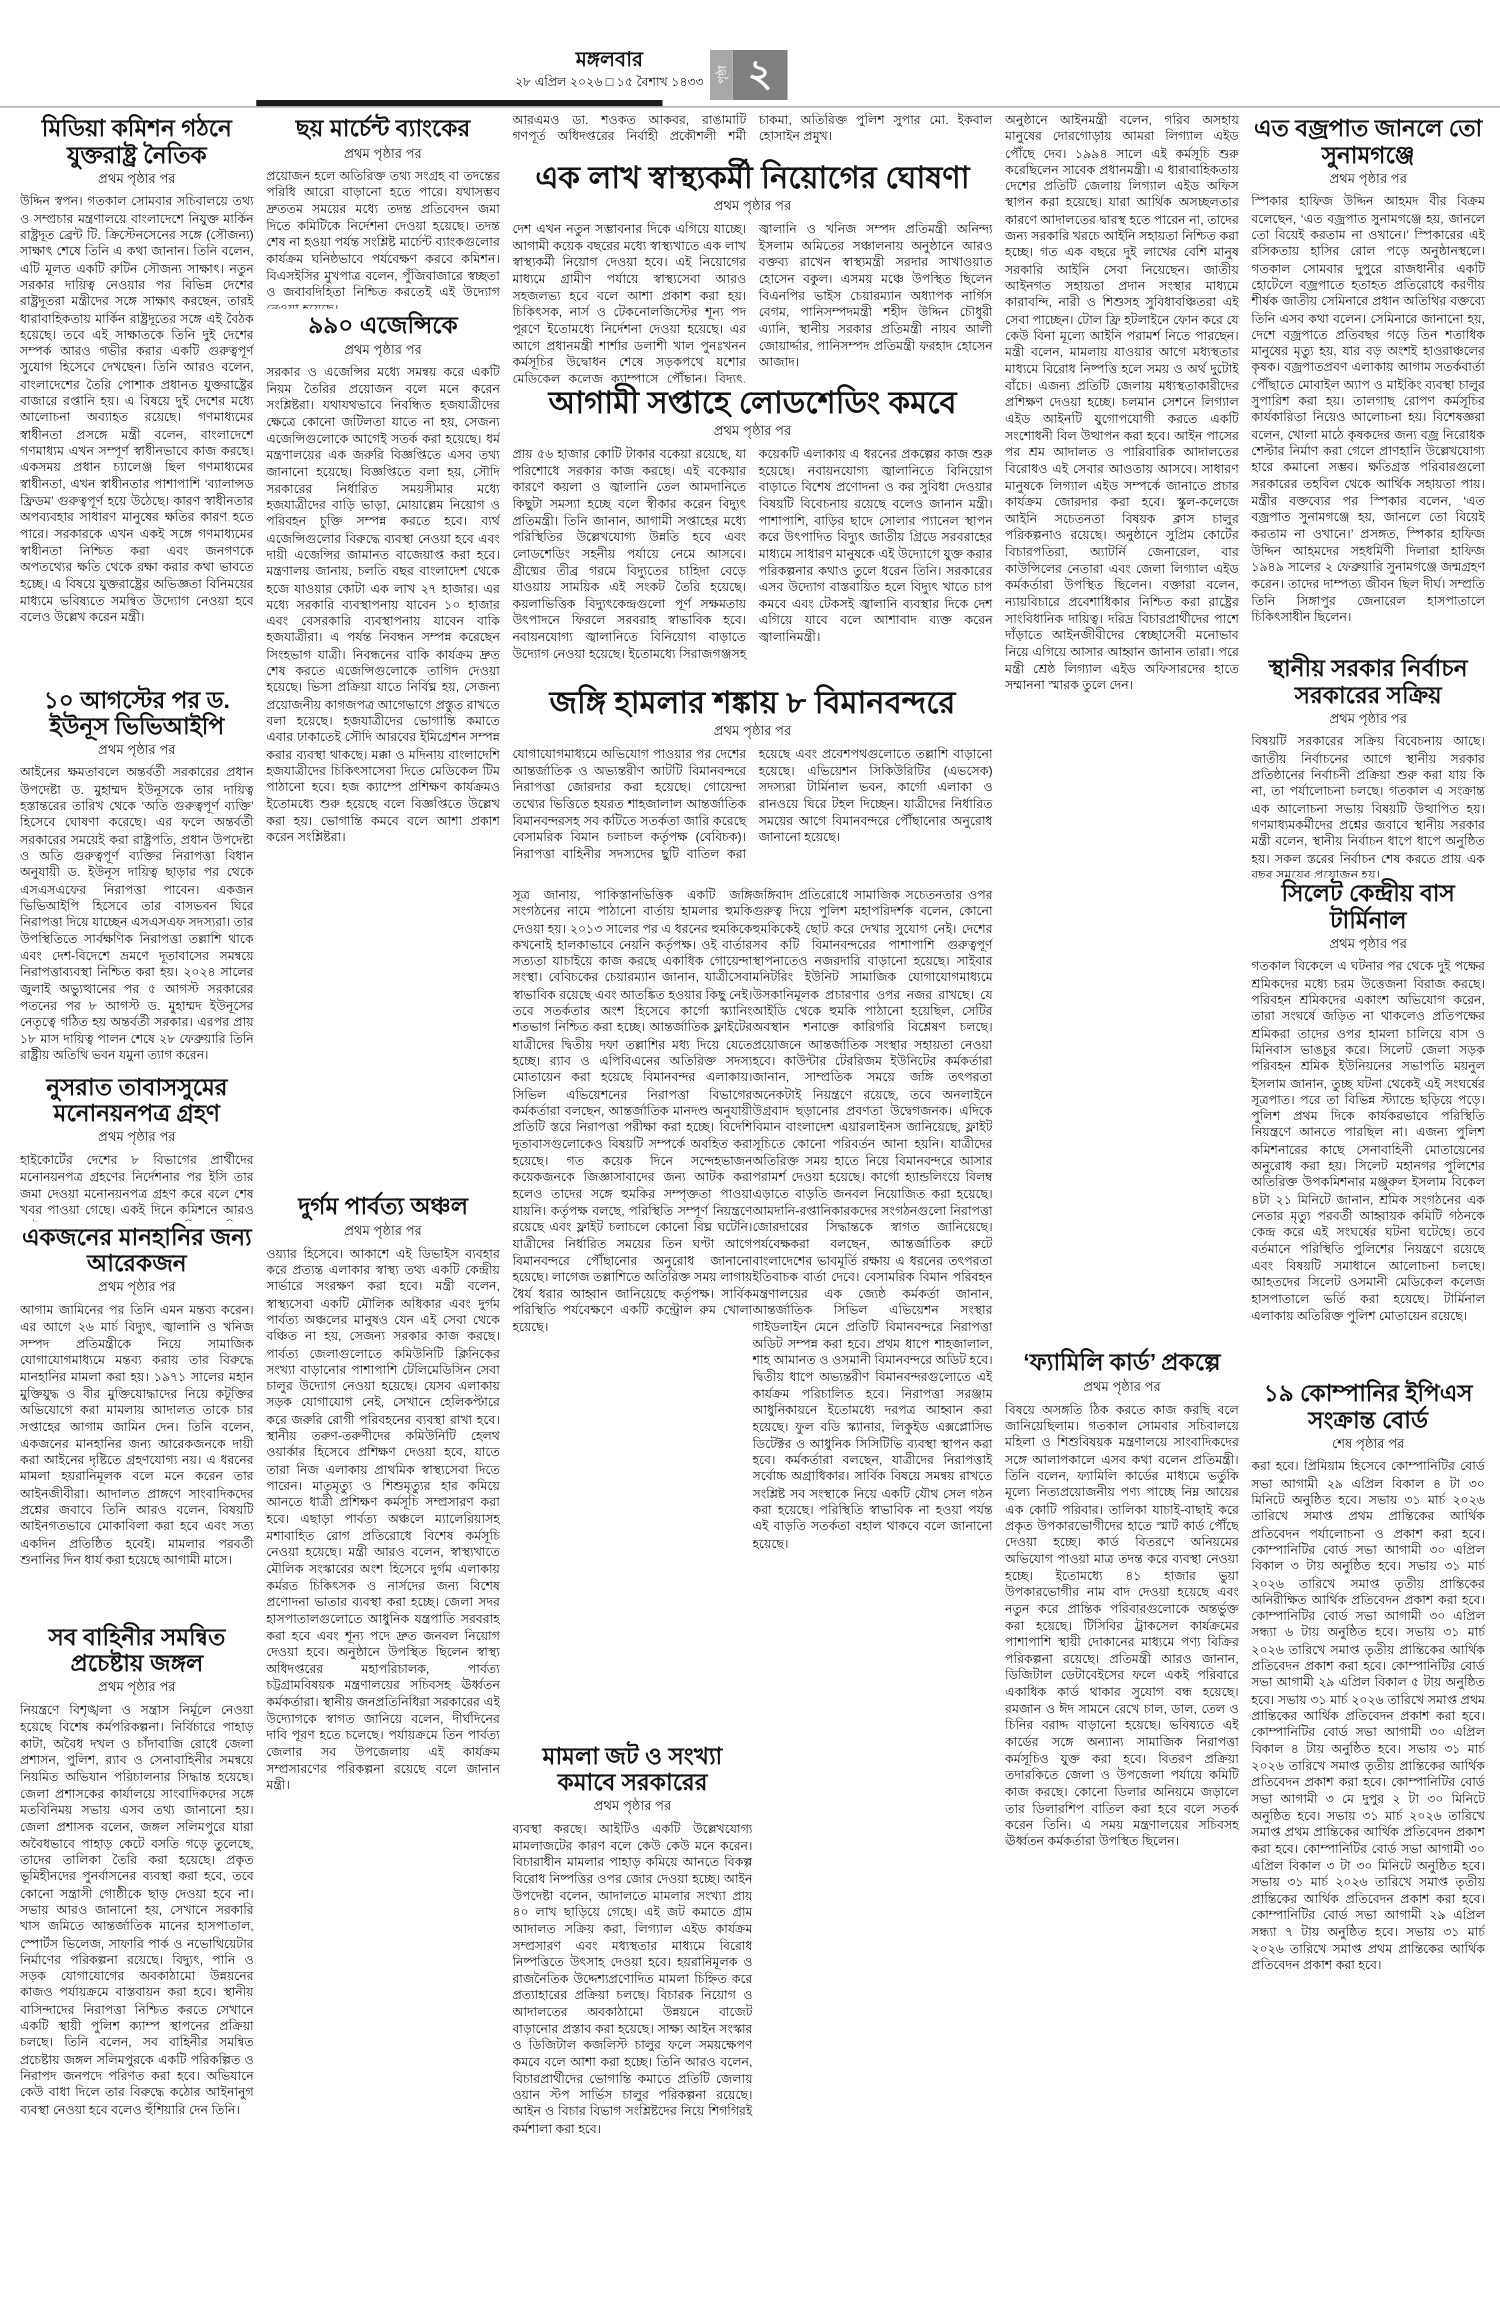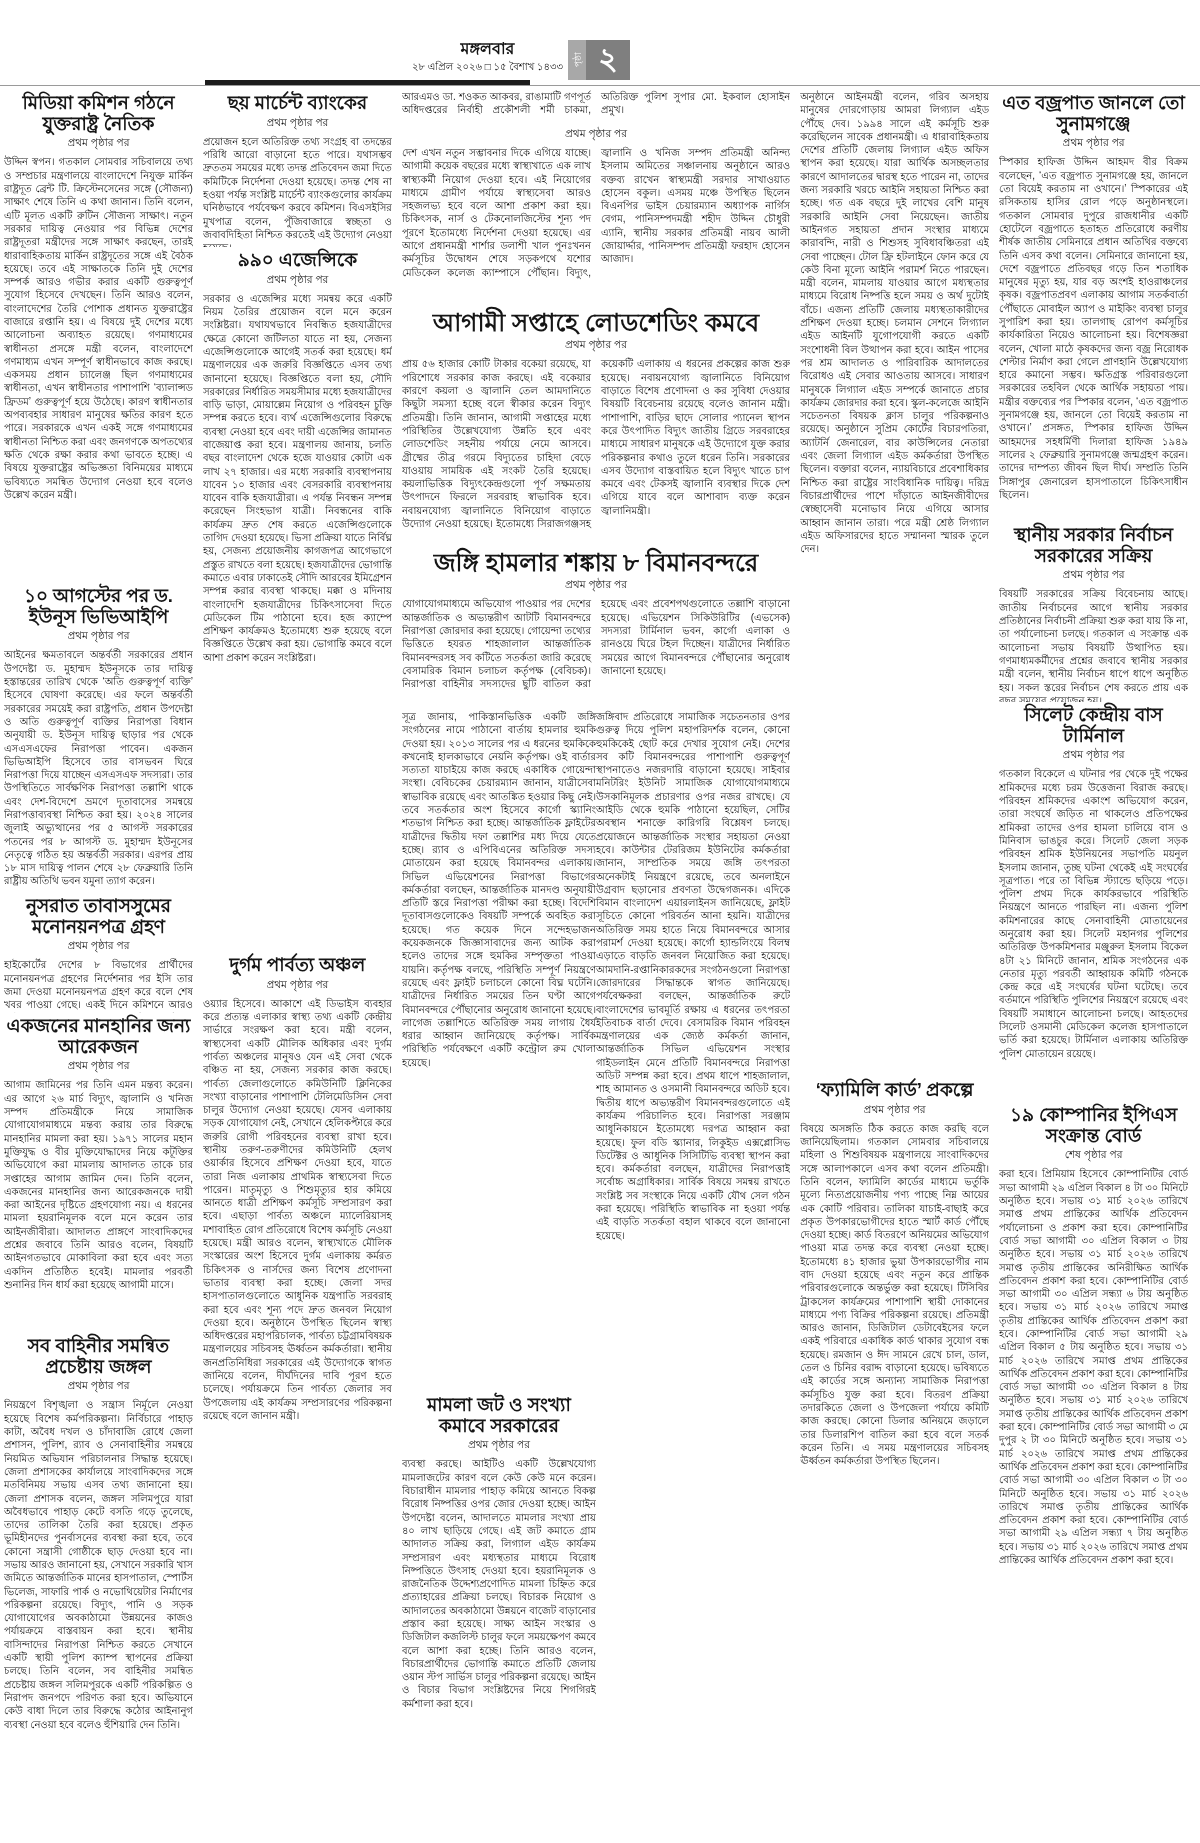--- a/index.html
+++ b/index.html
@@ -23,21 +23,21 @@
     width:44px;background:#7f7f7f;color:#fff;font-weight:bold;font-size:30px;
     display:flex;align-items:center;justify-content:center;
   }
   .section-title{position:absolute;left:668px;top:36px;font-size:32px;font-weight:bold;letter-spacing:.5px;white-space:nowrap}
   .paper{position:absolute;right:10px;top:26px;text-align:center}
   .paper-tagline{font-size:8.5px;color:#222;margin-bottom:1px}
   .paper-name{font-size:39px;font-weight:bold;line-height:.95;letter-spacing:-1px}
   .header-bar{position:absolute;left:205px;top:80px;width:325px;height:5px;background:#1c1c1c}
   .header-rule{position:absolute;left:0;right:0;top:85px;border-top:1px solid #9a9a9a}
   
-  .page-columns{display:flex;gap:10px;padding:2px 12px 0 4px;height:1753px;overflow:hidden}
+  .page-columns{display:flex;gap:10px;padding:2px 12px 0 16px;height:1753px;overflow:hidden}
   .col{flex:1 1 0;min-width:0;overflow:hidden}
   .colpair{flex:2.055 1 0;min-width:0;overflow:hidden;display:flex;flex-direction:column}
   .pair-bottom{display:flex;flex:1 1 auto;overflow:hidden}
   .pair-bottom .col{height:100%}
   .article{overflow:hidden}
   .headline{margin:3px 0 1px 0;text-align:center;font-weight:bold;font-size:18.5px;line-height:1.12;letter-spacing:0}
   .headline.big{font-size:24.5px}
   .cont{text-align:center;font-size:10.5px;margin:0 0 3px 0}
   .body{font-size:10px;line-height:1.33;text-align:justify;word-break:normal}
   .body.twocol{column-count:2;column-gap:10px}
@@ -58,21 +58,21 @@
   <div class="header-rule"></div>
 </header>
 
 <main class="page-columns">
   <div class="col">
       <article class="article" style="height: 457px;">
         <h3 class="headline">মিডিয়া কমিশন গঠনে যুক্তরাষ্ট্র নৈতিক</h3>
         <div class="cont">প্রথম পৃষ্ঠার পর</div>
         <div class="body">উদ্দিন স্বপন। গতকাল সোমবার সচিবালয়ে তথ্য ও সম্প্রচার মন্ত্রণালয়ে বাংলাদেশে নিযুক্ত মার্কিন রাষ্ট্রদূত ব্রেন্ট টি. ক্রিস্টেনসেনের সঙ্গে (সৌজন্য) সাক্ষাৎ শেষে তিনি এ কথা জানান। তিনি বলেন, এটি মূলত একটি রুটিন সৌজন্য সাক্ষাৎ। নতুন সরকার দায়িত্ব নেওয়ার পর বিভিন্ন দেশের রাষ্ট্রদূতরা মন্ত্রীদের সঙ্গে সাক্ষাৎ করছেন, তারই ধারাবাহিকতায় মার্কিন রাষ্ট্রদূতের সঙ্গে এই বৈঠক হয়েছে। তবে এই সাক্ষাতকে তিনি দুই দেশের সম্পর্ক আরও গভীর করার একটি গুরুত্বপূর্ণ সুযোগ হিসেবে দেখছেন। তিনি আরও বলেন, বাংলাদেশের তৈরি পোশাক প্রধানত যুক্তরাষ্ট্রের বাজারে রপ্তানি হয়। এ বিষয়ে দুই দেশের মধ্যে আলোচনা অব্যাহত রয়েছে। গণমাধ্যমের স্বাধীনতা প্রসঙ্গে মন্ত্রী বলেন, বাংলাদেশে গণমাধ্যম এখন সম্পূর্ণ স্বাধীনভাবে কাজ করছে। একসময় প্রধান চ্যালেঞ্জ ছিল গণমাধ্যমের স্বাধীনতা, এখন স্বাধীনতার পাশাপাশি ‘ব্যালান্সড ফ্রিডম’ গুরুত্বপূর্ণ হয়ে উঠেছে। কারণ স্বাধীনতার অপব্যবহার সাধারণ মানুষের ক্ষতির কারণ হতে পারে। সরকারকে এখন একই সঙ্গে গণমাধ্যমের স্বাধীনতা নিশ্চিত করা এবং জনগণকে অপতথ্যের ক্ষতি থেকে রক্ষা করার কথা ভাবতে হচ্ছে। এ বিষয়ে যুক্তরাষ্ট্রের অভিজ্ঞতা বিনিময়ের মাধ্যমে ভবিষ্যতে সমন্বিত উদ্যোগ নেওয়া হবে বলেও উল্লেখ করেন মন্ত্রী।</div>
       </article>
-      <article class="article" style="height: 310px; margin-top: 36px;">
+      <article class="article" style="height: 310px;">
         <h3 class="headline">১০ আগস্টের পর ড. ইউনূস ভিভিআইপি</h3>
         <div class="cont">প্রথম পৃষ্ঠার পর</div>
         <div class="body">আইনের ক্ষমতাবলে অন্তর্বর্তী সরকারের প্রধান উপদেষ্টা ড. মুহাম্মদ ইউনূসকে তার দায়িত্ব হস্তান্তরের তারিখ থেকে ‘অতি গুরুত্বপূর্ণ ব্যক্তি’ হিসেবে ঘোষণা করেছে। এর ফলে অন্তর্বর্তী সরকারের সময়েই করা রাষ্ট্রপতি, প্রধান উপদেষ্টা ও অতি গুরুত্বপূর্ণ ব্যক্তির নিরাপত্তা বিধান অনুযায়ী ড. ইউনূস দায়িত্ব ছাড়ার পর থেকে এসএসএফের নিরাপত্তা পাবেন। একজন ভিভিআইপি হিসেবে তার বাসভবন ঘিরে নিরাপত্তা দিয়ে যাচ্ছেন এসএসএফ সদস্যরা। তার উপস্থিতিতে সার্বক্ষণিক নিরাপত্তা তল্লাশি থাকে এবং দেশ-বিদেশে ভ্রমণে দূতাবাসের সমন্বয়ে নিরাপত্তাব্যবস্থা নিশ্চিত করা হয়। ২০২৪ সালের জুলাই অভ্যুত্থানের পর ৫ আগস্ট সরকারের পতনের পর ৮ আগস্ট ড. মুহাম্মদ ইউনূসের নেতৃত্বে গঠিত হয় অন্তর্বর্তী সরকার। এরপর প্রায় ১৮ মাস দায়িত্ব পালন শেষে ২৮ ফেব্রুয়ারি তিনি রাষ্ট্রীয় অতিথি ভবন যমুনা ত্যাগ করেন।</div>
       </article>
       <article class="article" style="height: 120px;">
         <h3 class="headline">নুসরাত তাবাসসুমের মনোনয়নপত্র গ্রহণ</h3>
         <div class="cont">প্রথম পৃষ্ঠার পর</div>
         <div class="body">হাইকোর্টের দেশের ৮ বিভাগের প্রার্থীদের মনোনয়নপত্র গ্রহণের নির্দেশনার পর ইসি তার জমা দেওয়া মনোনয়নপত্র গ্রহণ করে বলে শেষ খবর পাওয়া গেছে। একই দিনে কমিশনে আরও নেই ও দলের যুগ্ম আহ্বায়ক মনিরা সাদিয়ার প্রার্থিতা নিয়ে বিতর্ক হলেও তার প্রার্থিতা টিকেনি।</div>
       </article>
       <article class="article" style="height: 320px;">
@@ -102,20 +102,21 @@
         <div class="cont">প্রথম পৃষ্ঠার পর</div>
         <div class="body">ওয়্যার হিসেবে। আকাশে এই ডিভাইস ব্যবহার করে প্রত্যন্ত এলাকার স্বাস্থ্য তথ্য একটি কেন্দ্রীয় সার্ভারে সংরক্ষণ করা হবে। মন্ত্রী বলেন, স্বাস্থ্যসেবা একটি মৌলিক অধিকার এবং দুর্গম পার্বত্য অঞ্চলের মানুষও যেন এই সেবা থেকে বঞ্চিত না হয়, সেজন্য সরকার কাজ করছে। পার্বত্য জেলাগুলোতে কমিউনিটি ক্লিনিকের সংখ্যা বাড়ানোর পাশাপাশি টেলিমেডিসিন সেবা চালুর উদ্যোগ নেওয়া হয়েছে। যেসব এলাকায় সড়ক যোগাযোগ নেই, সেখানে হেলিকপ্টারে করে জরুরি রোগী পরিবহনের ব্যবস্থা রাখা হবে। স্থানীয় তরুণ-তরুণীদের কমিউনিটি হেলথ ওয়ার্কার হিসেবে প্রশিক্ষণ দেওয়া হবে, যাতে তারা নিজ এলাকায় প্রাথমিক স্বাস্থ্যসেবা দিতে পারেন। মাতৃমৃত্যু ও শিশুমৃত্যুর হার কমিয়ে আনতে ধাত্রী প্রশিক্ষণ কর্মসূচি সম্প্রসারণ করা হবে। এছাড়া পার্বত্য অঞ্চলে ম্যালেরিয়াসহ মশাবাহিত রোগ প্রতিরোধে বিশেষ কর্মসূচি নেওয়া হয়েছে। মন্ত্রী আরও বলেন, স্বাস্থ্যখাতে মৌলিক সংস্কারের অংশ হিসেবে দুর্গম এলাকায় কর্মরত চিকিৎসক ও নার্সদের জন্য বিশেষ প্রণোদনা ভাতার ব্যবস্থা করা হচ্ছে। জেলা সদর হাসপাতালগুলোতে আধুনিক যন্ত্রপাতি সরবরাহ করা হবে এবং শূন্য পদে দ্রুত জনবল নিয়োগ দেওয়া হবে। অনুষ্ঠানে উপস্থিত ছিলেন স্বাস্থ্য অধিদপ্তরের মহাপরিচালক, পার্বত্য চট্টগ্রামবিষয়ক মন্ত্রণালয়ের সচিবসহ ঊর্ধ্বতন কর্মকর্তারা। স্থানীয় জনপ্রতিনিধিরা সরকারের এই উদ্যোগকে স্বাগত জানিয়ে বলেন, দীর্ঘদিনের দাবি পূরণ হতে চলেছে। পর্যায়ক্রমে তিন পার্বত্য জেলার সব উপজেলায় এই কার্যক্রম সম্প্রসারণের পরিকল্পনা রয়েছে বলে জানান মন্ত্রী।</div>
       </article>
     </div>
   <div class="colpair">
     <div>
         <article class="article" style="height: 36px;">
           <div class="body twocol">আরএমও ডা. শওকত আকবর, রাঙামাটি গণপূর্ত অধিদপ্তরের নির্বাহী প্রকৌশলী শর্মী চাকমা, অতিরিক্ত পুলিশ সুপার মো. ইকবাল হোসাইন প্রমুখ।</div>
         </article>
         <article class="article" style="height: 180px;">
+          <h3 class="headline big">এক লাখ স্বাস্থ্যকর্মী নিয়োগের ঘোষণা</h3>
           <div class="cont">প্রথম পৃষ্ঠার পর</div>
           <div class="body twocol">দেশ এখন নতুন সম্ভাবনার দিকে এগিয়ে যাচ্ছে। আগামী কয়েক বছরের মধ্যে স্বাস্থ্যখাতে এক লাখ স্বাস্থ্যকর্মী নিয়োগ দেওয়া হবে। এই নিয়োগের মাধ্যমে গ্রামীণ পর্যায়ে স্বাস্থ্যসেবা আরও সহজলভ্য হবে বলে আশা প্রকাশ করা হয়। চিকিৎসক, নার্স ও টেকনোলজিস্টের শূন্য পদ পূরণে ইতোমধ্যে নির্দেশনা দেওয়া হয়েছে। এর আগে প্রধানমন্ত্রী শার্শার ডলাশী খাল পুনঃখনন কর্মসূচির উদ্বোধন শেষে সড়কপথে যশোর মেডিকেল কলেজ ক্যাম্পাসে পৌঁছান। বিদ্যুৎ, জ্বালানি ও খনিজ সম্পদ প্রতিমন্ত্রী অনিন্দ্য ইসলাম অমিতের সঞ্চালনায় অনুষ্ঠানে আরও বক্তব্য রাখেন স্বাস্থ্যমন্ত্রী সরদার সাখাওয়াত হোসেন বকুল। এসময় মঞ্চে উপস্থিত ছিলেন বিএনপির ভাইস চেয়ারম্যান অধ্যাপক নার্গিস বেগম, পানিসম্পদমন্ত্রী শহীদ উদ্দিন চৌধুরী এ্যানি, স্থানীয় সরকার প্রতিমন্ত্রী নায়ব আলী জোয়ার্দ্দার, পানিসম্পদ প্রতিমন্ত্রী ফরহাদ হোসেন আজাদ।</div>
         </article>
         <article class="article" style="height: 240px;">
           <h3 class="headline big">আগামী সপ্তাহে লোডশেডিং কমবে</h3>
           <div class="cont">প্রথম পৃষ্ঠার পর</div>
           <div class="body twocol">প্রায় ৫৬ হাজার কোটি টাকার বকেয়া রয়েছে, যা পরিশোধে সরকার কাজ করছে। এই বকেয়ার কারণে কয়লা ও জ্বালানি তেল আমদানিতে কিছুটা সমস্যা হচ্ছে বলে স্বীকার করেন বিদ্যুৎ প্রতিমন্ত্রী। তিনি জানান, আগামী সপ্তাহের মধ্যে পরিস্থিতির উল্লেখযোগ্য উন্নতি হবে এবং লোডশেডিং সহনীয় পর্যায়ে নেমে আসবে। গ্রীষ্মের তীব্র গরমে বিদ্যুতের চাহিদা বেড়ে যাওয়ায় সাময়িক এই সংকট তৈরি হয়েছে। কয়লাভিত্তিক বিদ্যুৎকেন্দ্রগুলো পূর্ণ সক্ষমতায় উৎপাদনে ফিরলে সরবরাহ স্বাভাবিক হবে। নবায়নযোগ্য জ্বালানিতে বিনিয়োগ বাড়াতে উদ্যোগ নেওয়া হয়েছে। ইতোমধ্যে সিরাজগঞ্জসহ কয়েকটি এলাকায় এ ধরনের প্রকল্পের কাজ শুরু হয়েছে। নবায়নযোগ্য জ্বালানিতে বিনিয়োগ বাড়াতে বিশেষ প্রণোদনা ও কর সুবিধা দেওয়ার বিষয়টি বিবেচনায় রয়েছে বলেও জানান মন্ত্রী। পাশাপাশি, বাড়ির ছাদে সোলার প্যানেল স্থাপন করে উৎপাদিত বিদ্যুৎ জাতীয় গ্রিডে সরবরাহের মাধ্যমে সাধারণ মানুষকে এই উদ্যোগে যুক্ত করার পরিকল্পনার কথাও তুলে ধরেন তিনি। সরকারের এসব উদ্যোগ বাস্তবায়িত হলে বিদ্যুৎ খাতে চাপ কমবে এবং টেকসই জ্বালানি ব্যবস্থার দিকে দেশ এগিয়ে যাবে বলে আশাবাদ ব্যক্ত করেন জ্বালানিমন্ত্রী।</div>
         </article>
         <article class="article" style="height: 164px;">
           <h3 class="headline big">জঙ্গি হামলার শঙ্কায় ৮ বিমানবন্দরে</h3>

